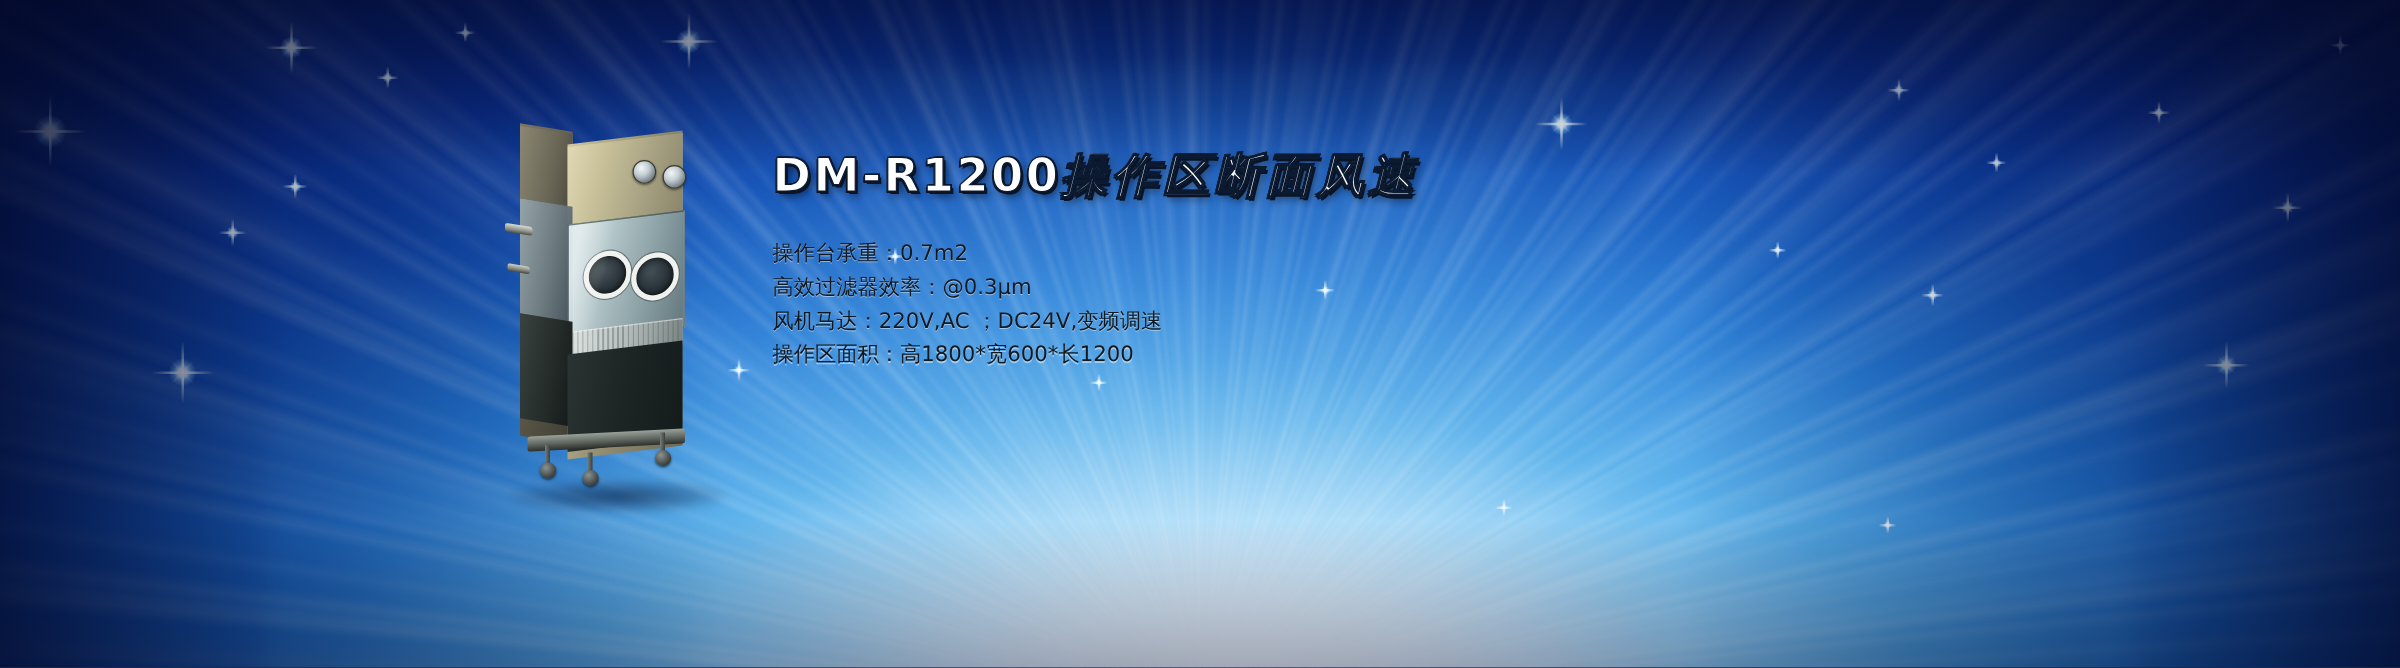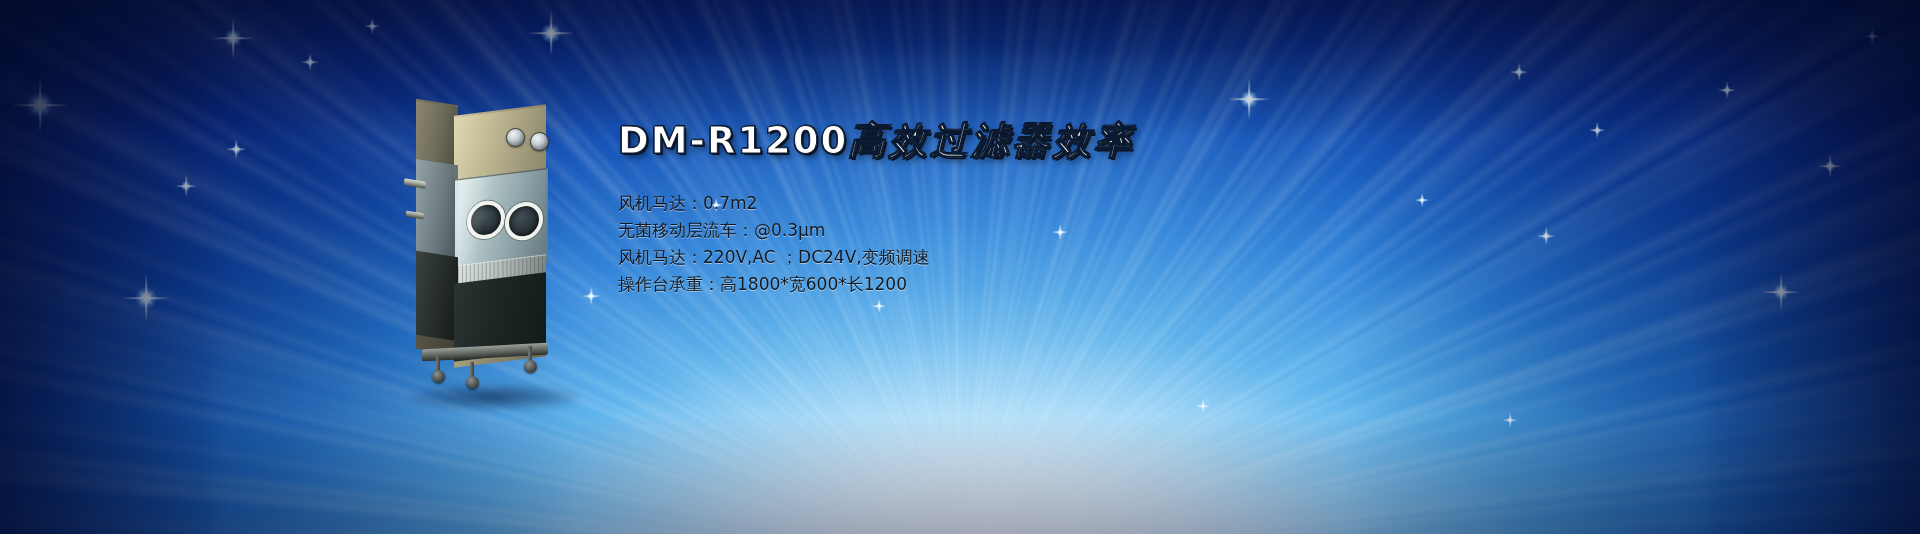--- a/index.html
+++ b/index.html
@@ -446,23 +446,23 @@
     <div class="p-base"></div>
     <div class="leg l1"></div>
     <div class="leg l2"></div>
     <div class="leg l3"></div>
     <div class="caster c1"></div>
     <div class="caster c2"></div>
     <div class="caster c3"></div>
   </div>
 
   <div id="copy">
-    <div class="title"><span>DM-R1200</span><span class="cn">高效过滤器效率</span></div>
+    <div class="title"><span>DM-R1200</span><span class="cn">操作区断面风速</span></div>
 
     <div class="specs" id="spec-list">
-        <div class="spec-line">风机马达：0.7m2</div>
-        <div class="spec-line">无菌移动层流车：@0.3μm</div>
+        <div class="spec-line">操作台承重：0.7m2</div>
+        <div class="spec-line">高效过滤器效率：@0.3μm</div>
         <div class="spec-line">风机马达：220V,AC ；DC24V,变频调速</div>
-        <div class="spec-line">操作台承重：高1800*宽600*长1200</div>
+        <div class="spec-line">操作区面积：高1800*宽600*长1200</div>
       </div>
   </div>
 
 </div>
 
 </body></html>

